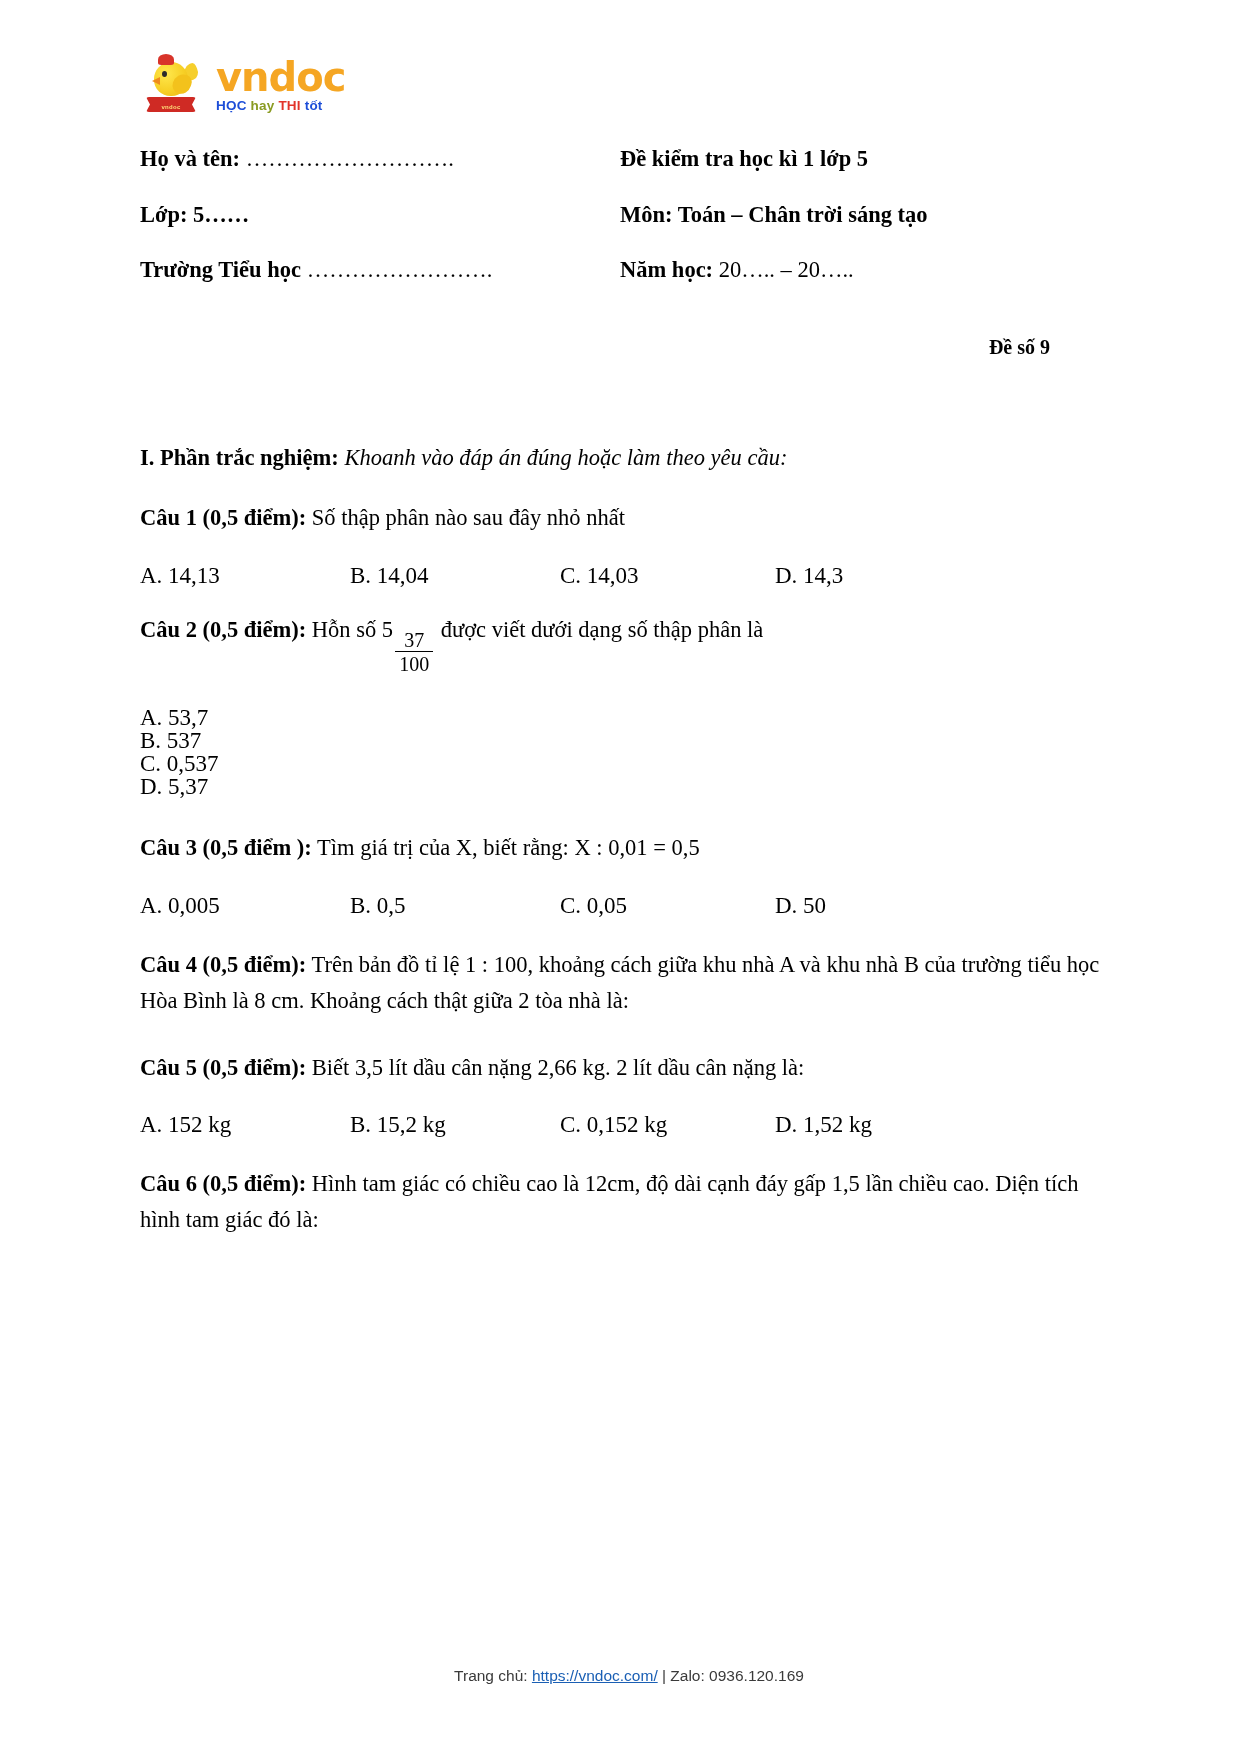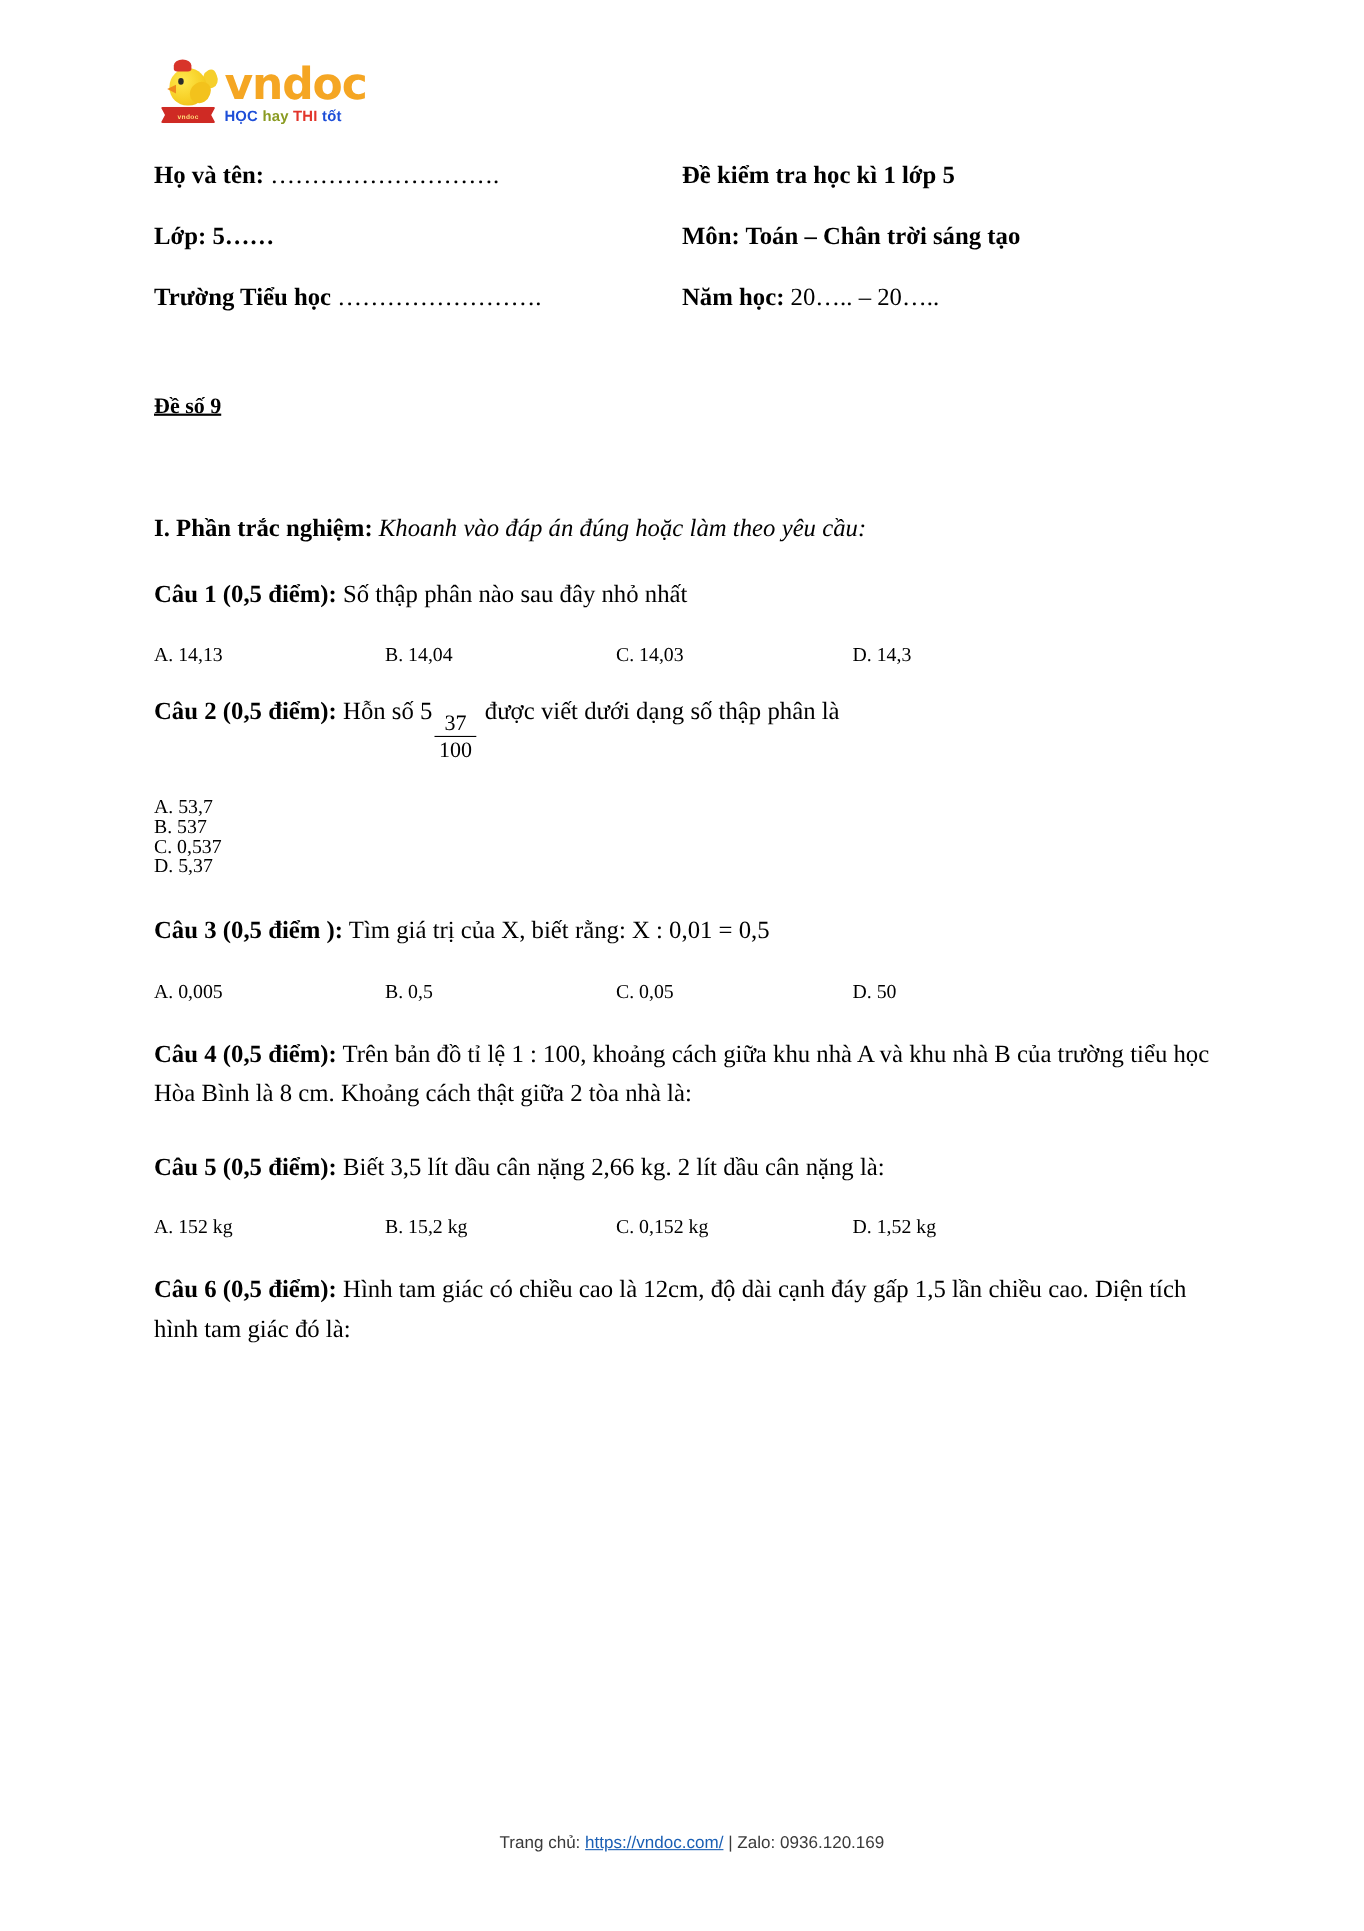--- a/index.html
+++ b/index.html
@@ -27,21 +27,21 @@
   
   .logo-block {
     height: 86px;
     display: flex;
     align-items: center;
     padding-left: 6px;
   }
   .logo {
     display: flex;
     align-items: flex-end;
-    gap: 6px;
+    gap: 18px;
   }
   .logo-mascot {
     position: relative;
     width: 52px;
     height: 62px;
     flex: 0 0 auto;
   }
   .logo-mascot .chick-body {
     position: absolute;
     left: 8px;
@@ -163,26 +163,25 @@
     flex: 0 0 480px;
     white-space: nowrap;
   }
   .info-right {
     white-space: nowrap;
   }
   .b { font-weight: bold; }
 
   
   .exam-title {
-    text-align: left;
+    text-align: right;
     font-weight: bold;
     font-size: 20px;
-    margin-top: 76px;
+    margin-top: 54px;
     padding-right: 50px;
-    text-decoration: underline;
   }
 
   
   .section-head {
     margin-top: 86px;
     font-size: 22.5px;
     line-height: 1.15;
   }
   .section-head .it {
     font-style: italic;
@@ -190,21 +189,21 @@
   }
   .q {
     font-size: 22.5px;
     line-height: 1.62;
     margin-top: 30px;
     text-align: left;
   }
   .q-label { font-weight: bold; }
   .opts {
     display: flex;
-    font-size: 18px;
+    font-size: 23px;
     margin-top: 27px;
     line-height: 1;
   }
   .opt {
     flex: 0 0 auto;
     white-space: nowrap;
   }
   .opt:nth-child(1) { width: 210px; }
   .opt:nth-child(2) { width: 210px; }
   .opt:nth-child(3) { width: 215px; }

